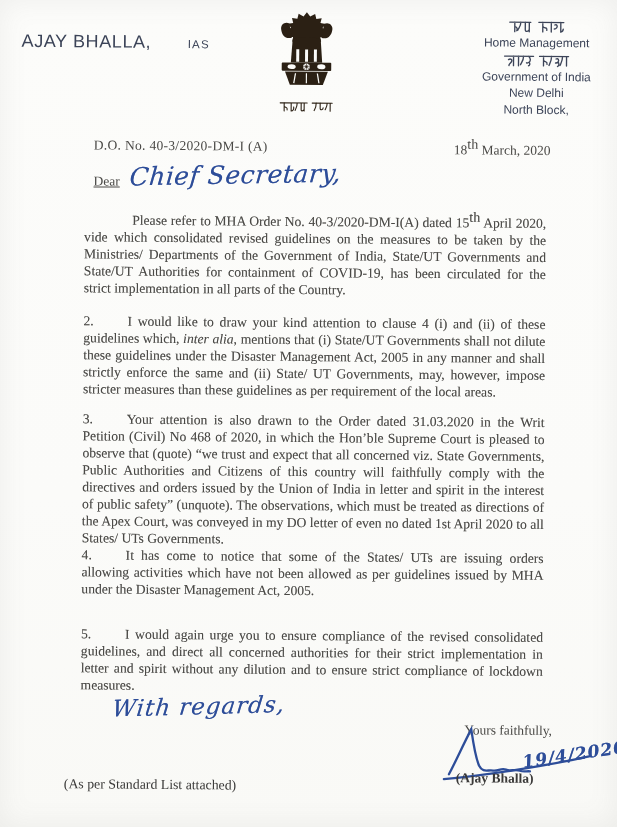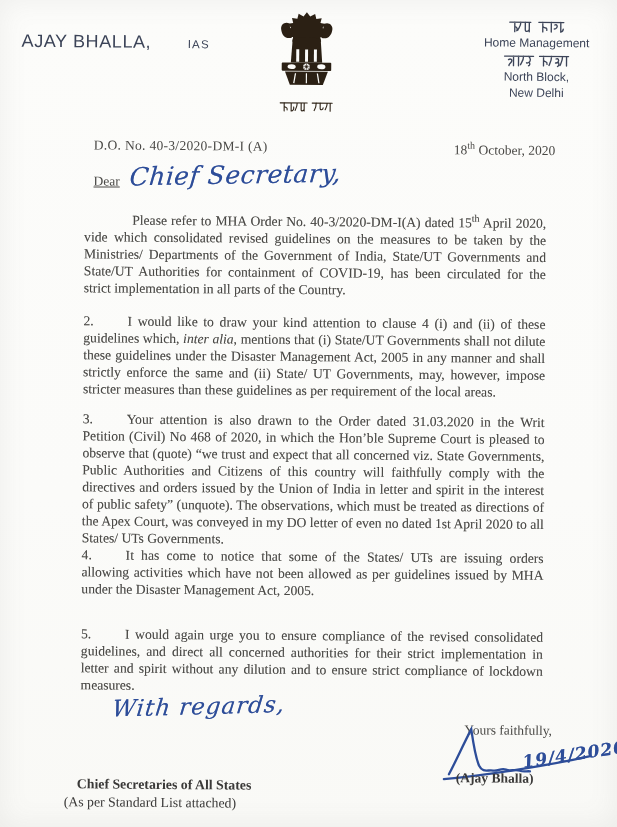--- a/index.html
+++ b/index.html
@@ -23,21 +23,21 @@
   .emblem-wrap{position:absolute; left:274px; top:12px; width:66px; text-align:center;}
   .motto-svg{display:block; margin:7px auto 0 auto;}
   .office{position:absolute; left:462px; top:16px; width:150px; text-align:center;
     font-family:"Liberation Sans", sans-serif; font-size:12px; color:var(--header-navy);}
   .office .row{height:16.5px; line-height:16.5px;}
   .office svg{display:block; margin:2px auto 0 auto;}
 
   
   .ref-no{position:absolute; left:95px; top:139px; font-size:13.5px; letter-spacing:0.3px;}
   .ref-date{position:absolute; left:455px; top:141px; font-size:13.5px;}
-  .sup{vertical-align:super; font-size:10px; line-height:0;}
+  .sup{vertical-align:super; font-size:14px; line-height:0;}
 
   
   .salutation{position:absolute; left:95px; top:164px; white-space:nowrap;}
   .dear{font-size:13.5px;text-decoration:underline;}
   .handwriting{
     font-family:"DejaVu Serif", serif; font-style:italic; color:var(--ink-blue);
     text-shadow:0 0 0.6px rgba(45,77,153,0.55);
   }
   .hw-salutation{display:inline-block; font-size:25px; margin-left:10px;
     transform:rotate(-1.5deg) skewX(-6deg); letter-spacing:0.5px; position:relative; top:-3px;}
@@ -120,26 +120,27 @@
           <path d="M30 2.5 H55 M34 2.5 V12 M34 6.5 C36.5 9.5 38.5 6.5 38 10.5 M42.5 2.5 V12 M46 5 C48 4 49 6 48 7.5 C47 9 45.5 9 45.5 9 M52 2.5 V12 C52 12 54.5 11.5 54.5 9"></path>
         </g>
       </svg>
       <div class="row">Home Management</div>
       <svg width="66" height="15" viewBox="0 0 66 15" role="img" aria-label="भारत सरकार">
         <g fill="none" stroke="#3c4458" stroke-width="1.35" stroke-linecap="round">
           <path d="M1 2.5 H30 M5 6 C7 4.5 9 6 8 8 C7 10 5 10.5 5.5 12 M10 2.5 V12 M15 2.5 V12 M20 2.5 C20 7 18 8.5 17 11 M25 2.5 C27 4 27.5 7 25.5 8.5 C24 9.5 23 9 23 9 M25.5 8.5 C27 10 26 12 25 12"></path>
           <path d="M36 2.5 H65 M40 2.5 V12 M40 6.5 C42 9 44 6.5 43.5 10.5 M48 2.5 C48 7 46.5 9 45.5 11.5 M52.5 5 C54.5 4 56 6 54.5 8 C53.5 9.2 52 9 52 9 M54.5 8 C56 9.5 55.5 12 54 12.5 M59 2.5 C59 7 57.5 9 56.5 11.5 M63 2.5 V12"></path>
         </g>
       </svg>
+      <div class="row">Government of India</div>
+      <div class="row">New Delhi</div>
       <div class="row">North Block,</div>
-      <div class="row">New Delhi</div>
     </div>
 
     <div class="ref-no">D.O. No. 40-3/2020-DM-I (A)</div>
-    <div class="ref-date"><span>18</span><span class="sup">th</span><span> October, 2020</span></div>
+    <div class="ref-date"><span>18</span><span class="sup">th</span><span> March, 2020</span></div>
 
     <div class="salutation">
       <span class="dear">Dear</span><span class="handwriting hw-salutation">Chief Secretary,</span>
     </div>
 
     <div class="body-block">
       <p class="para p-indent mb16"><span>Please refer to MHA Order No. 40-3/2020-DM-I(A) dated 15</span><span class="sup">th</span><span> April 2020, vide which consolidated revised guidelines on the measures to be taken by the Ministries/ Departments of the Government of India, State/UT Governments and State/UT Authorities for containment of COVID-19, has been circulated for the strict implementation in all parts of the Country.</span></p>
       <p class="para mb13"><span class="pnum">2.</span><span>I would like to draw your kind attention to clause 4 (i) and (ii) of these guidelines which, </span><em>inter alia</em><span>, mentions that (i) State/UT Governments shall not dilute these guidelines under the Disaster Management Act, 2005 in any manner and shall strictly enforce the same and (ii) State/ UT Governments, may, however, impose stricter measures than these guidelines as per requirement of the local areas.</span></p>
       <p class="para mb0"><span class="pnum">3.</span><span>Your attention is also drawn to the Order dated 31.03.2020 in the Writ Petition (Civil) No 468 of 2020, in which the Hon’ble Supreme Court is pleased to observe that (quote) “we trust and expect that all concerned viz. State Governments, Public Authorities and Citizens of this country will faithfully comply with the directives and orders issued by the Union of India in letter and spirit in the interest of public safety” (unquote). The observations, which must be treated as directions of the Apex Court, was conveyed in my DO letter of even no dated 1st April 2020 to all States/ UTs Governments.</span></p>
       <p class="para mb28"><span class="pnum">4.</span><span>It has come to notice that some of the States/ UTs are issuing orders allowing activities which have not been allowed as per guidelines issued by MHA under the Disaster Management Act, 2005.</span></p>
@@ -152,18 +153,17 @@
     <svg class="signature-svg" width="160" height="58" viewBox="0 0 160 58" role="img">
       <g fill="none" stroke="#2d4d99" stroke-width="2.3" stroke-linecap="round">
         <path d="M7 49 C13 38 22 17 29 4 C31 17 33 31 37 40 C41 48 46 44 51 45 C56 46 59 42 64 44 C69 46 73 43 78 45 C82 46.5 85 45 88 45.5"></path>
         <path d="M2 54 C40 50 100 41 147 30"></path>
       </g>
     </svg>
     <div class="handwriting hw-sigdate">19/4/2020</div>
     <div class="signatory">(Ajay Bhalla)</div>
 
     <div class="footer">
-      <div class="f1">Chief Secretaries of All States</div>
       <div class="f2">(As per Standard List attached)</div>
     </div>
 
   </div>
 </div>
 
 </body></html>

